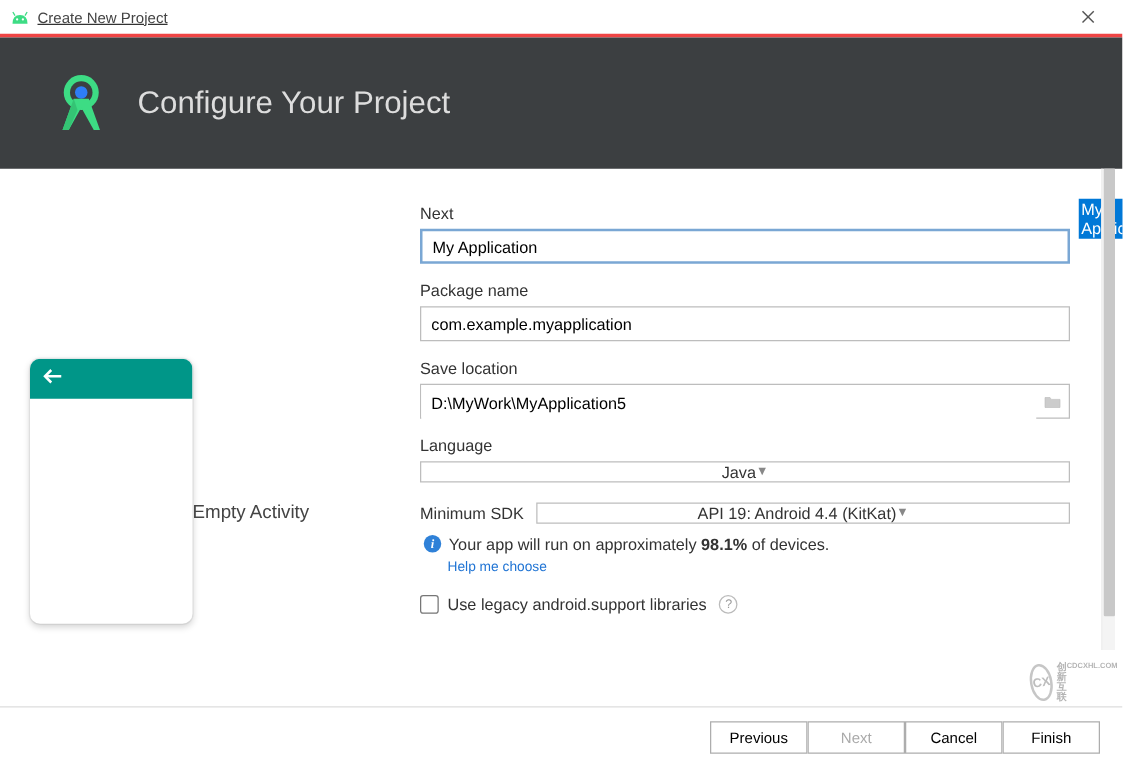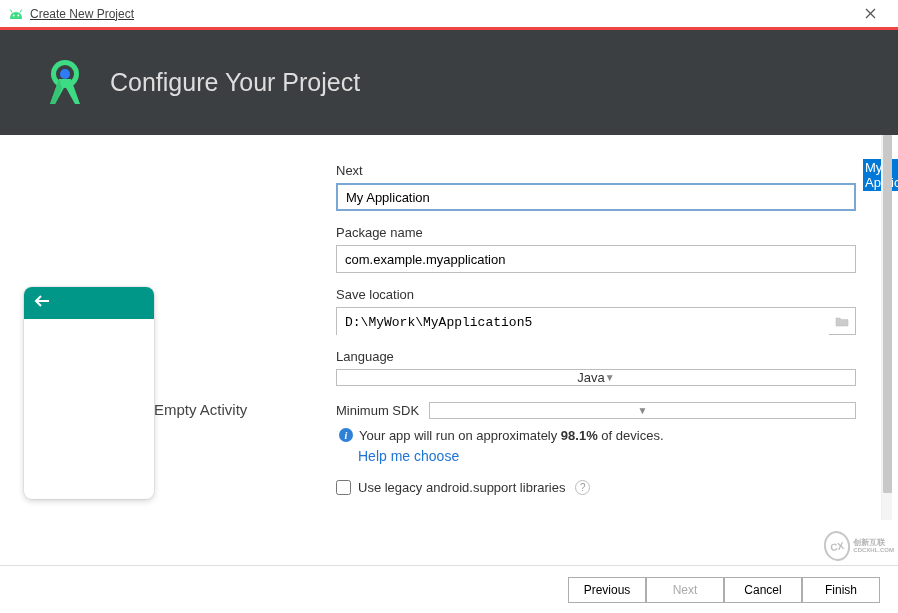--- a/index.html
+++ b/index.html
@@ -120,21 +120,20 @@
       font-size: 13px;
       margin-top: -24px;
       margin-left: 7px;
     }
     .name-input-wrap { position: relative; }
     .location-wrap {
       display: flex;
       align-items: stretch;
       border: 1px solid #bdbdbd;
       height: 28px;
-      font-family: Liberation Mono, monospace;
     }
     .location-wrap input {
       border: none !important;
       flex: 1;
       height: 26px;
     }
     .folder-btn {
       width: 26px;
       display: flex;
       align-items: center;
@@ -177,21 +176,21 @@
       font-weight: bold;
       display: flex;
       align-items: center;
       justify-content: center;
       font-style: italic;
       font-family: Georgia, serif;
       flex-shrink: 0;
     }
     .info-text { font-size: 13px; color: #333; line-height: 1.3; }
     .info-text b { font-weight: 600; }
-    .help-link { color: #2074d4; font-size: 14px; margin-top: 3px; margin-left: 22px; display: inline-block; cursor: pointer; }
+    .help-link { color: #2074d4; font-size: 11px; margin-top: 3px; margin-left: 22px; display: inline-block; cursor: pointer; }
     .checkbox-row {
       display: flex;
       align-items: center;
       gap: 7px;
       margin-top: 16px;
     }
     .checkbox-row input[type="checkbox"] {
       width: 15px; height: 15px;
     }
     .help-circle {
@@ -264,21 +263,21 @@
       pointer-events: none;
     }
     .watermark .wm-circle {
       width: 30px; height: 30px;
       border: 2px solid #999;
       border-radius: 50%;
       display: flex; align-items: center; justify-content: center;
       font-size: 10px; color: #888; font-weight: bold;
       transform: rotate(-10deg);
     }
-    .watermark .wm-text { display:flex; flex-direction:column; line-height:1; font-weight:bold;}
+    .watermark .wm-text { display:flex; flex-direction:row; line-height:1; font-weight:bold;}
   </style>
 </head>
 <body>
 
 <div class="titlebar">
   <span class="android-mini">
     <svg viewBox="0 0 16 12" width="16" height="12">
       <path d="M2 11 Q2 4 8 4 Q14 4 14 11 Z" fill="#3ddc84"></path>
       <circle cx="5.7" cy="7.5" r="0.9" fill="#fff"></circle>
       <circle cx="10.3" cy="7.5" r="0.9" fill="#fff"></circle>
@@ -353,20 +352,21 @@
       <label>Language</label>
       <div class="select-wrap">
         <span>Java</span>
         <span class="chev">▼</span>
       </div>
     </div>
 
     <div class="sdk-row">
       <label>Minimum SDK</label>
       <div class="select-wrap">
+        <span>API 19: Android 4.4 (KitKat)</span>
         <span class="chev">▼</span>
       </div>
     </div>
 
     <div class="info-row">
       <span class="info-icon">i</span>
       <span class="info-text">
         <span>Your app will run on approximately </span><b>98.1%</b><span> of devices.</span>
       </span>
     </div>

